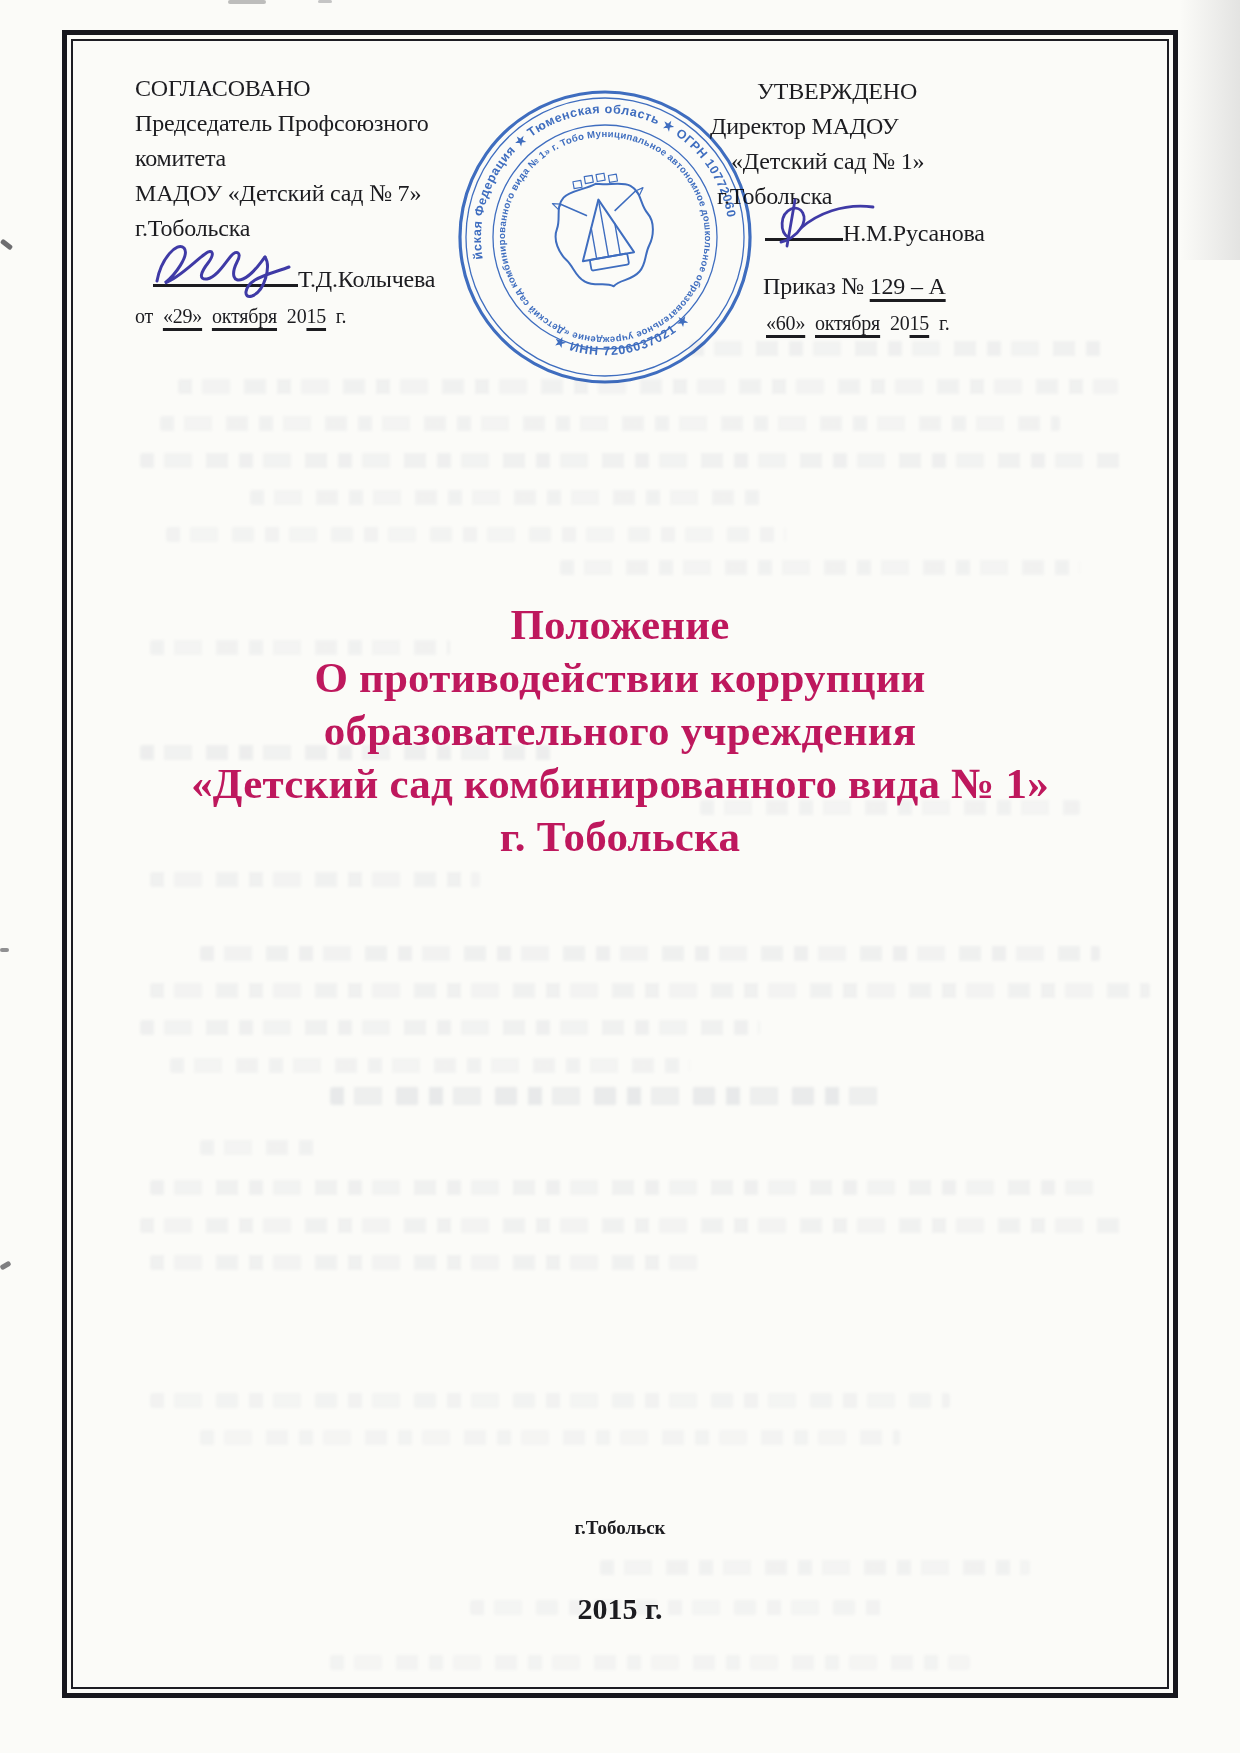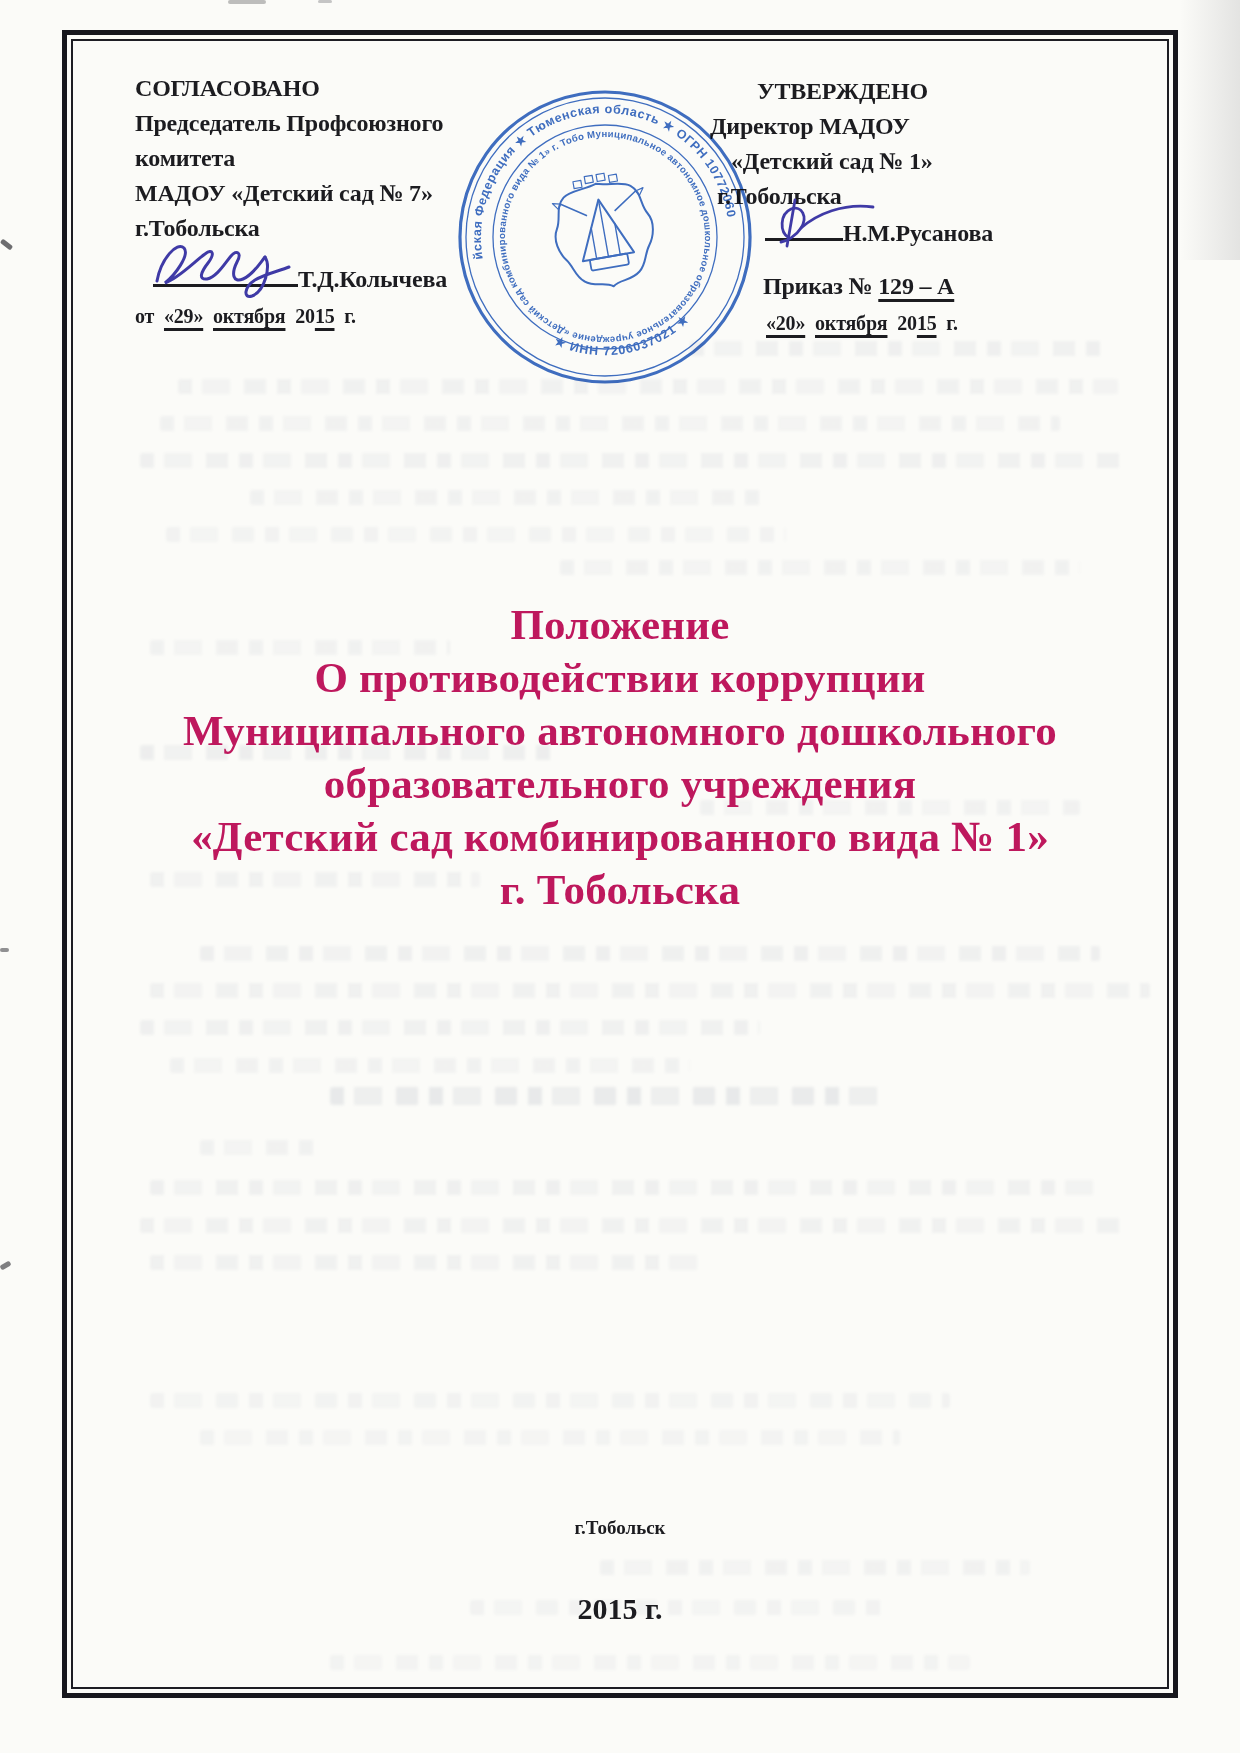--- a/index.html
+++ b/index.html
@@ -3,21 +3,21 @@
 <meta charset="utf-8">
 <style>
   html,body{margin:0;padding:0;background:#e8e8e6;}
   .page{position:relative;width:1240px;height:1753px;margin:0 auto;overflow:hidden;
         background:#fbfbf8;font-family:"Liberation Serif",serif;color:#1c1c20;}
   
   .frame{position:absolute;left:62px;top:30px;width:1106px;height:1658px;
          border:5px solid #17171d;}
   .frame::before{content:"";position:absolute;inset:4px;border:2px solid #1d1d24;pointer-events:none;}
   
-  .blk{position:absolute;font-weight:bold;font-size:24px;line-height:35px;letter-spacing:-0.2px;}
+  .blk{position:absolute;font-weight:normal;font-size:24px;line-height:35px;letter-spacing:-0.2px;}
   .blk .ln{white-space:nowrap;}
   .left-blk{left:68px;top:36px;width:480px;}
   .right-blk{left:643px;top:39px;width:430px;}
   .ind47{margin-left:47px;} .ind21{margin-left:21px;} .ind7{margin-left:7px;}
   .ind55{margin-left:55px;} .ind53{margin-left:53px;} .ind56{margin-left:56px;}
   .ind18{margin-left:18px;}
   .sig-row{margin-top:14px;white-space:nowrap;}
   .sig-blank{display:inline-block;border-bottom:3px solid #1c1c20;height:24px;vertical-align:baseline;}
   .w145{width:145px;} .w78{width:78px;}
   .date-ln{font-size:20px;white-space:nowrap;word-spacing:5px;margin-top:2px;}
@@ -113,21 +113,21 @@
       <div class="ln ind21">«Детский сад № 1»</div>
       <div class="ln ind7">г.Тобольска</div>
       <div class="ln ind55">
         <span class="sig-blank w78"></span><span>Н.М.Русанова</span>
       </div>
       <div class="ln ind53" style="margin-top:18px">
         <span>Приказ №</span>
         <span class="u">129 – А</span>
       </div>
       <div class="date-ln ind56">
-        <span class="u">«20»</span>
+        <span class="u">«60»</span>
         <span class="u">октября</span>
         <span><span>20</span><span class="u">15</span></span>
         <span>г.</span>
       </div>
     </div>
 
     <svg class="stamp" viewBox="0 0 300 300">
       <g fill="none" stroke="#2f63c0">
         <circle cx="150" cy="150" r="145" stroke-width="3.2"></circle>
         <circle cx="150" cy="150" r="139" stroke-width="1.3"></circle>
@@ -169,21 +169,20 @@
       <g fill="none" stroke="#3f3aa6" stroke-width="2.8" stroke-linecap="round">
         <path d="M34,48 C24,42 25,24 36,19 C47,15 53,27 46,38 C41,46 32,51 26,52"></path>
         <path d="M40,10 L32,56"></path>
         <path d="M46,38 C62,24 88,13 118,17"></path>
       </g>
     </svg>
 
     <div class="title">
       <div>Положение</div>
       <div>О противодействии коррупции</div>
-      <div>Муниципального автономного дошкольного</div>
       <div>образовательного учреждения</div>
       <div>«Детский сад комбинированного вида № 1»</div>
       <div>г. Тобольска</div>
     </div>
 
     <div class="footer-city">г.Тобольск</div>
     <div class="footer-year">2015 г.</div>
 
   </div>
 </div>

